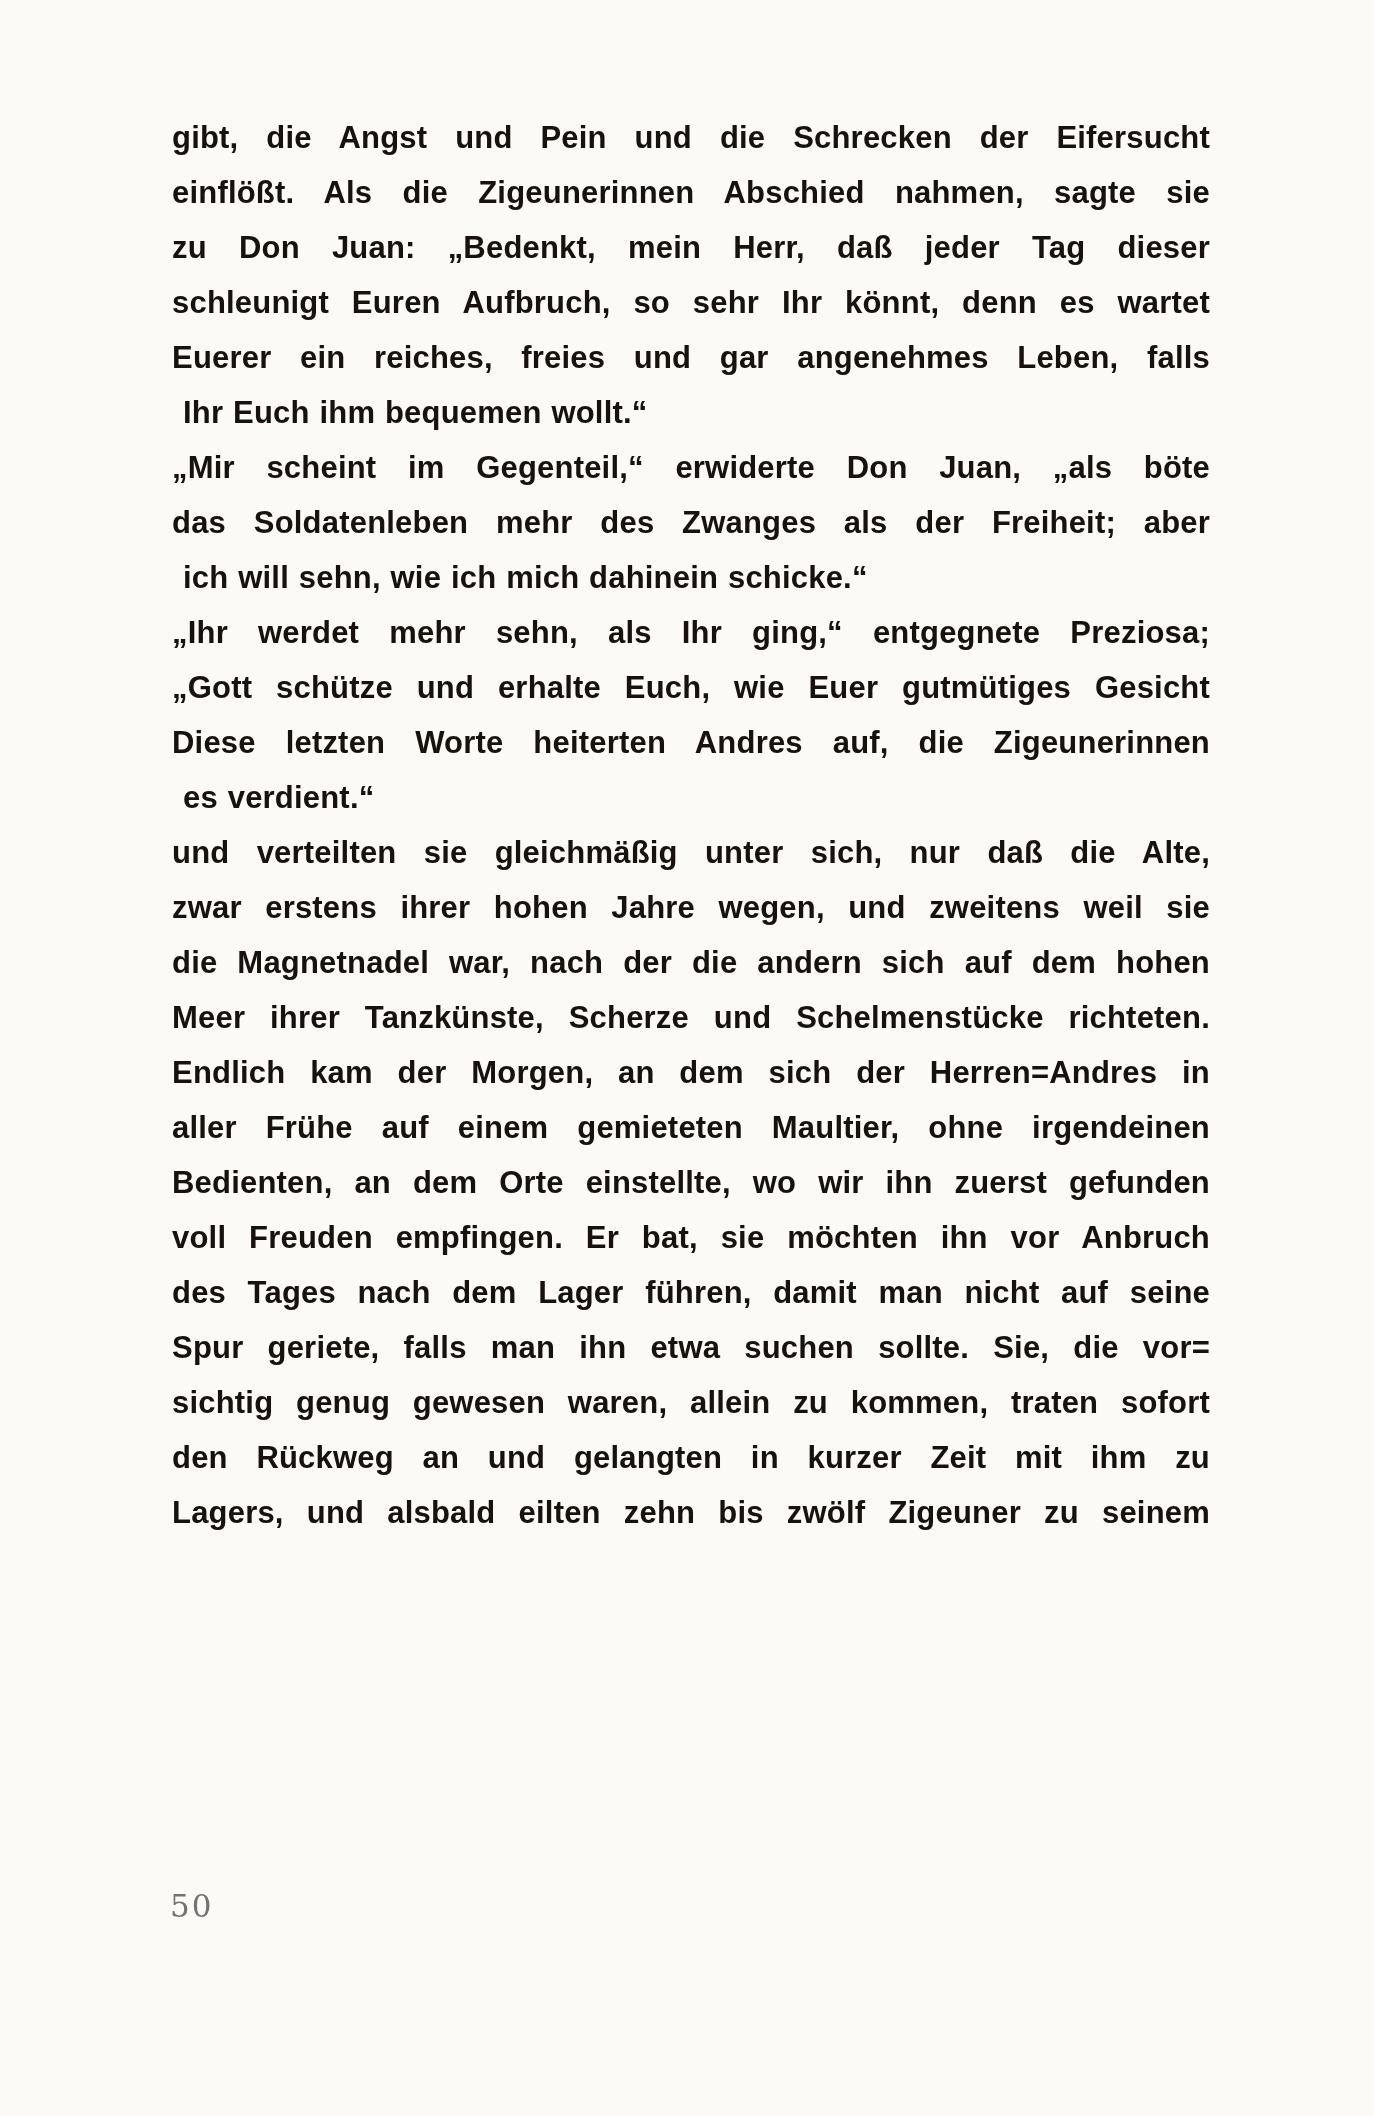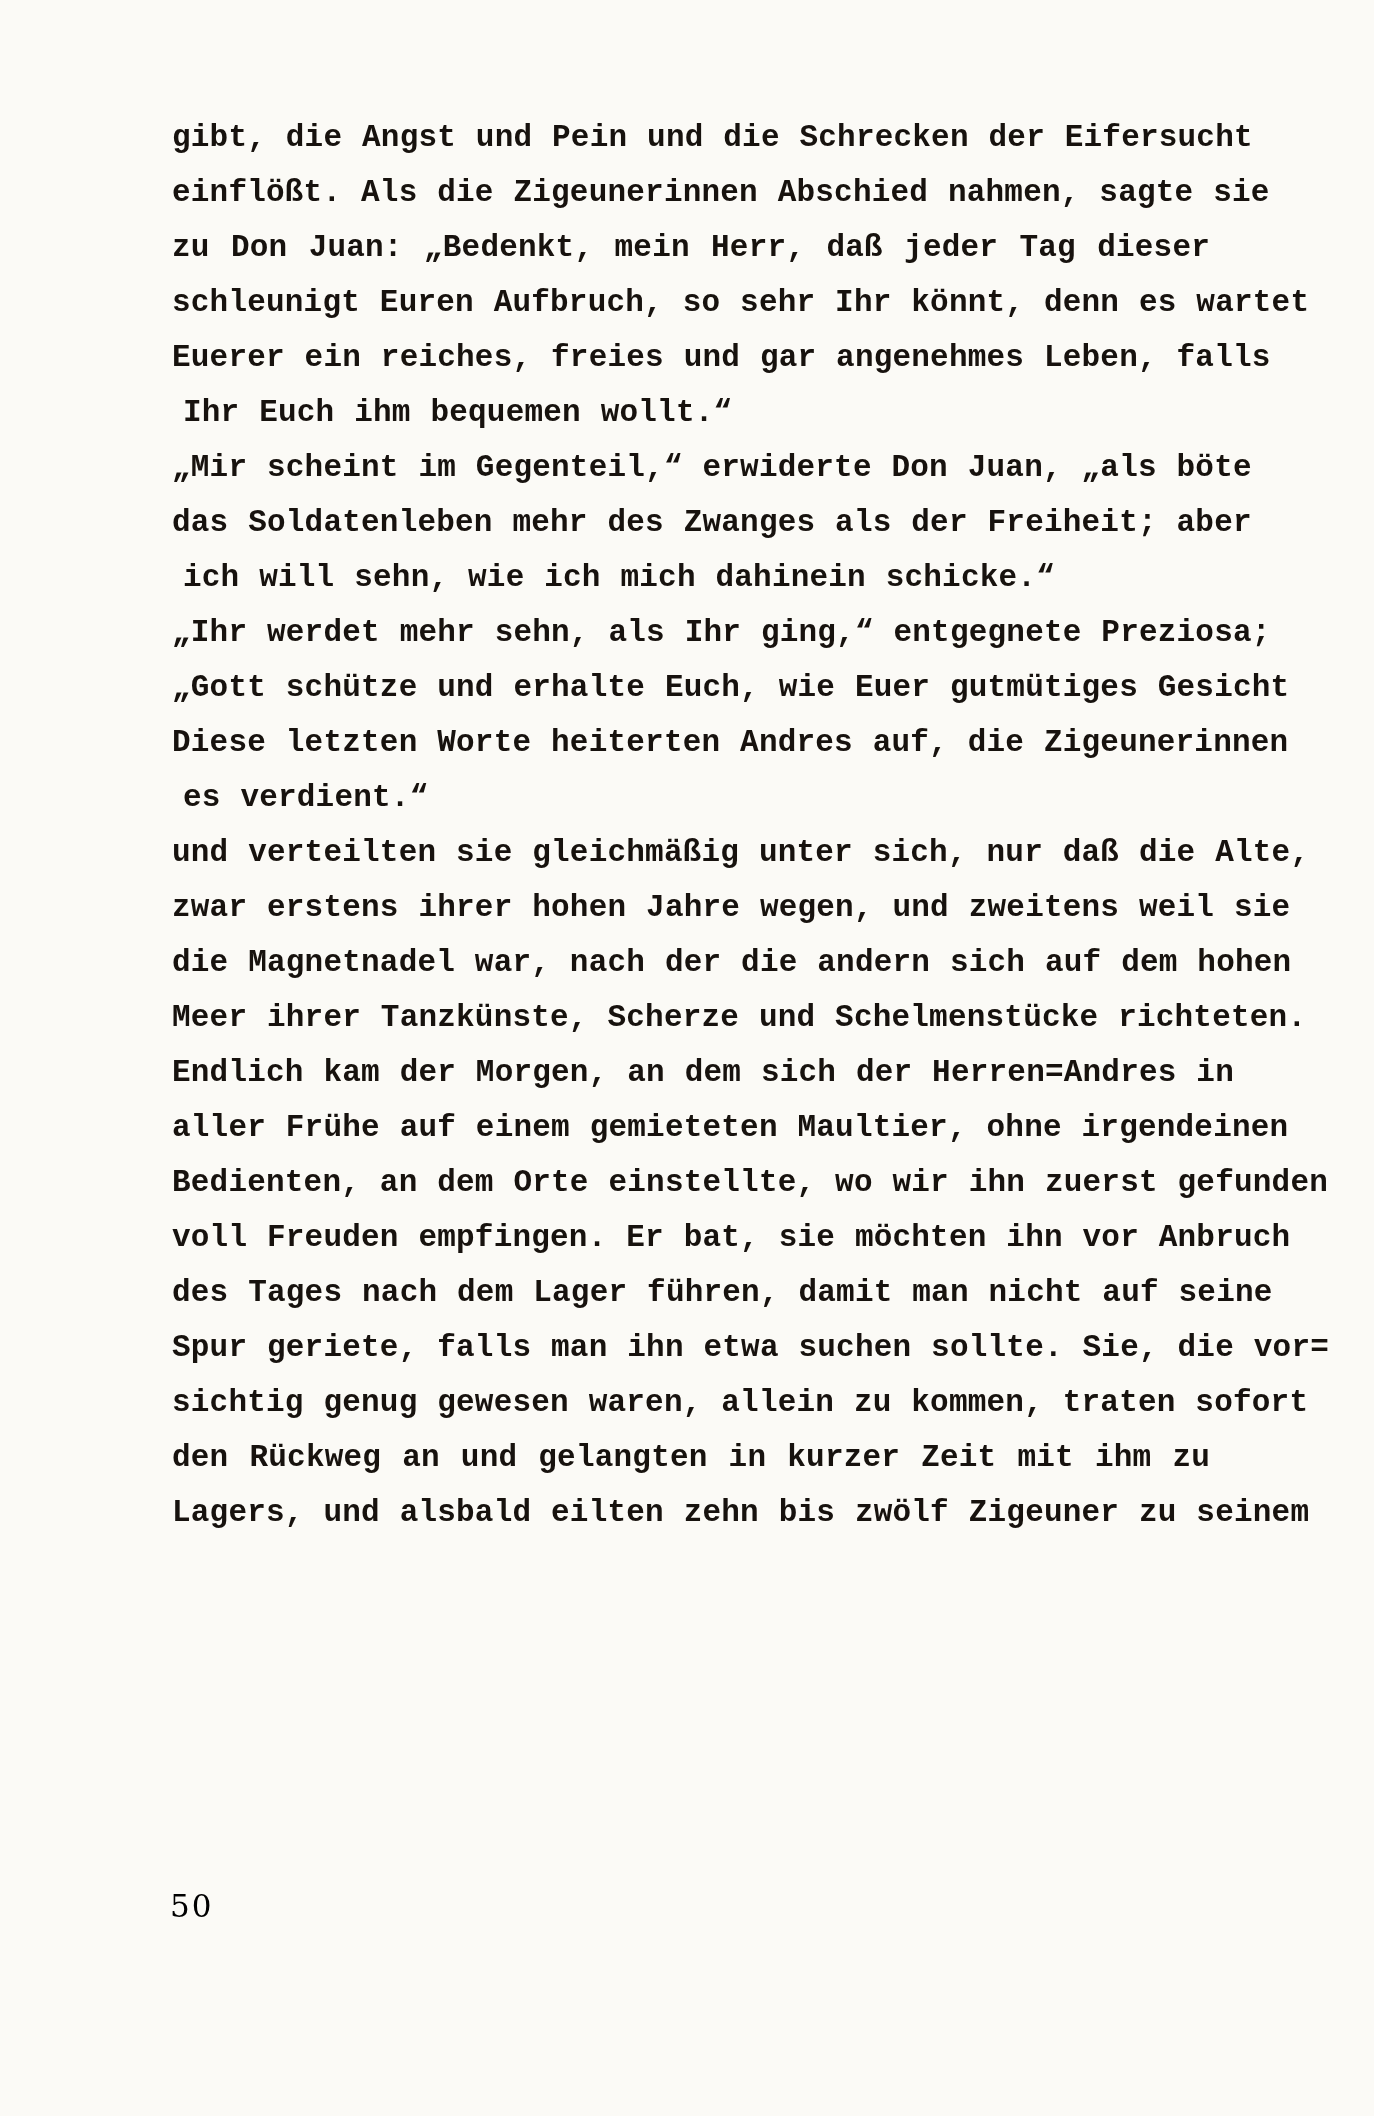--- a/index.html
+++ b/index.html
@@ -19,21 +19,21 @@
     top: 0;
     width: 1374px;
     height: 2116px;
   }
   .text-block {
     position: absolute;
     left: 172px;
     top: 110px;
     width: 1038px;
     color: #17120e;
-    font-family: Liberation Mono, monospace;
+    font-family: Liberation Sans, sans-serif;
     font-weight: 700;
     font-size: 31px;
   }
   .line {
     display: block;
     width: 100%;
     height: 55px;
     line-height: 55px;
     white-space: nowrap;
     text-align: justify;
@@ -42,21 +42,21 @@
     word-spacing: 1px;
   }
   .line.para-end {
     text-align-last: left;
     margin-left: 11px;
   }
   .page-number {
     position: absolute;
     left: 170px;
     top: 1888px;
-    color: #000000;
+    color: #737373;
     font-family: "DejaVu Serif", serif;
     font-weight: 400;
     font-size: 31px;
     letter-spacing: 2px;
   }
 </style>
 </head>
 <body>
 
 <div class="book-page">

